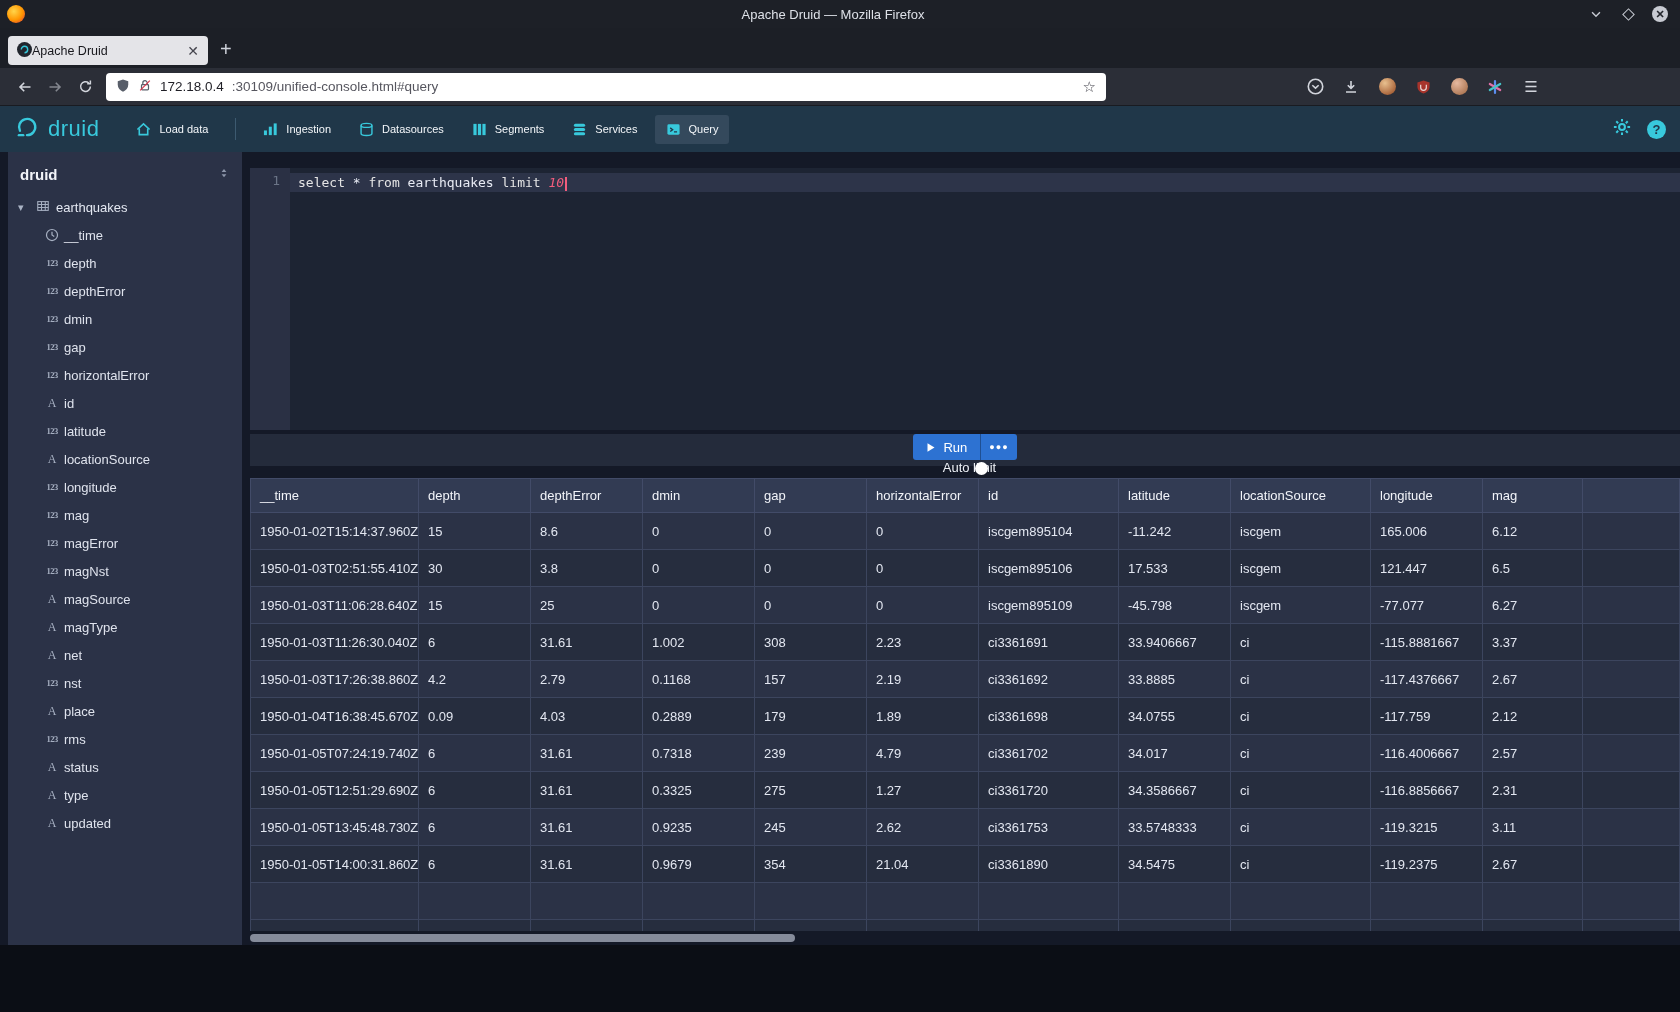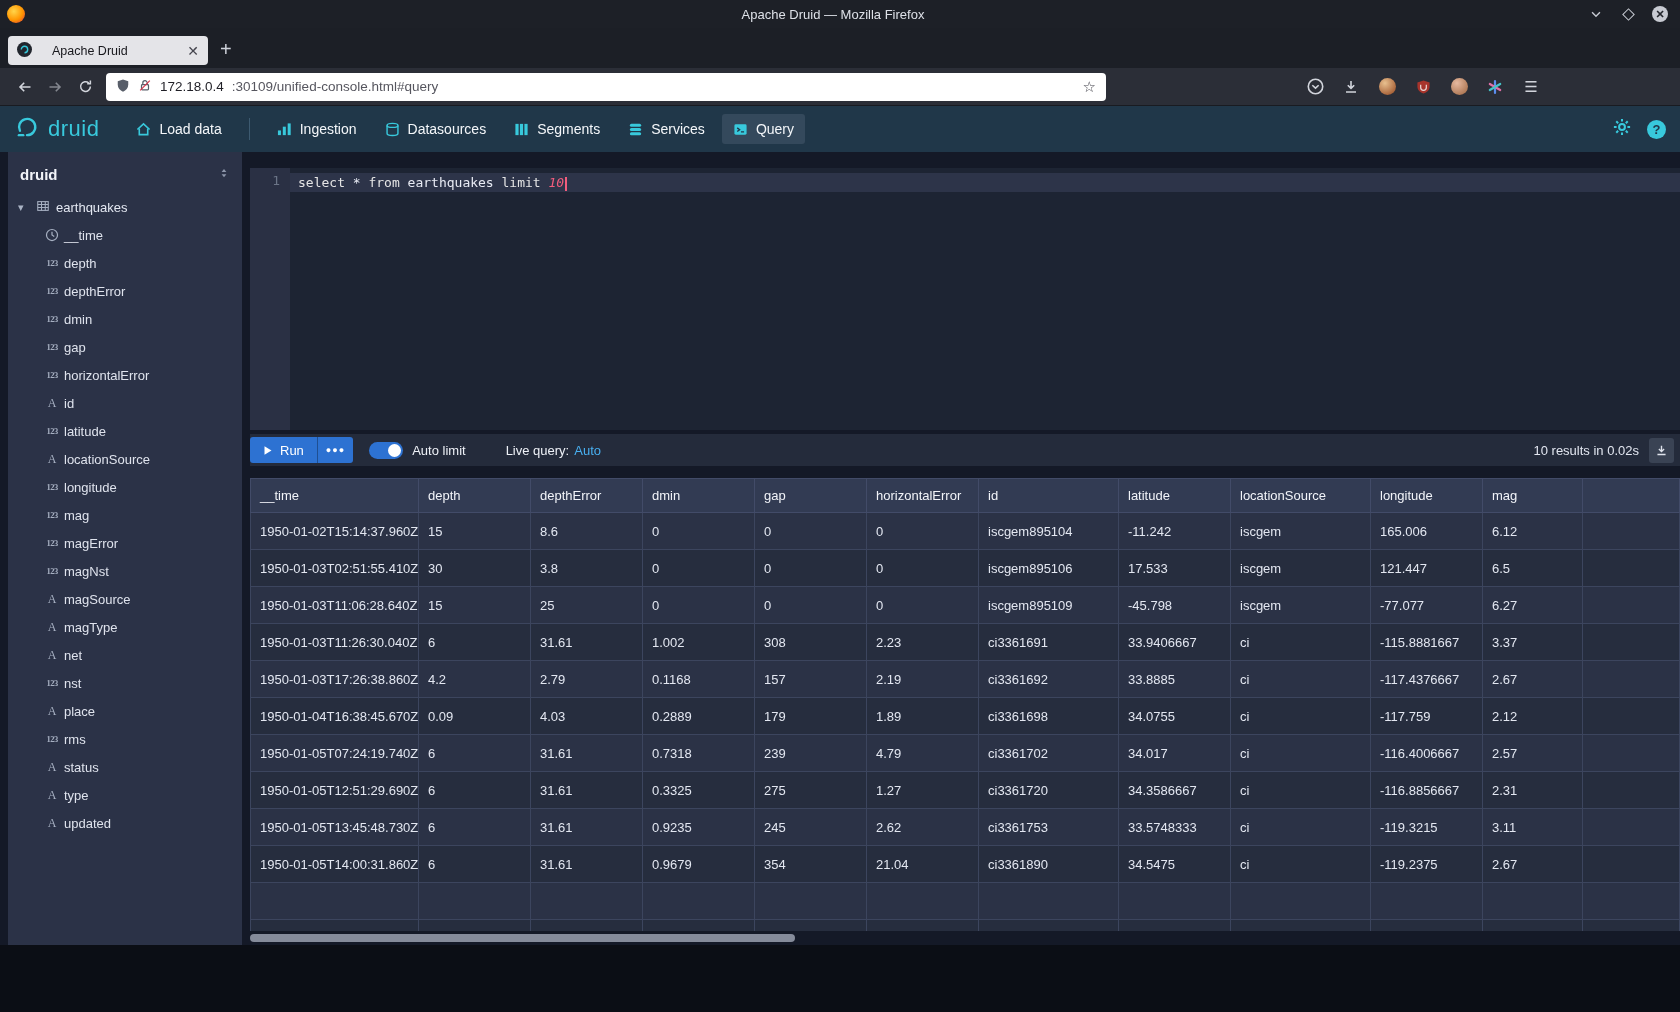--- a/index.html
+++ b/index.html
@@ -16,21 +16,21 @@
   
   .titlebar{height:28px;background:var(--ff-titlebar);display:flex;align-items:center;position:relative;color:#dde0e7;font-size:13px;}
   .ff-logo{width:18px;height:18px;margin-left:7px;border-radius:50%;background:radial-gradient(circle at 38% 35%,#ffd54a,#ff9500 55%,#e8572a 82%);z-index:2;}
   .tb-title{position:absolute;left:0;right:14px;text-align:center;}
   .win-controls{margin-left:auto;display:flex;align-items:center;gap:16px;margin-right:12px;z-index:2;}
   .wc{display:inline-flex;align-items:center;justify-content:center;width:16px;height:16px;}
   .wc-close{width:16px;height:16px;border-radius:50%;background:#c7cad2;color:#23262d;font-size:11px;line-height:16px;text-align:center;font-weight:bold;}
   .wc-max{width:9px;height:9px;border:1.4px solid #c7cad2;transform:rotate(45deg);}
 
   .tabbar{height:40px;background:var(--ff-tabbar);display:flex;align-items:flex-end;padding:0 8px;}
-  .tab{width:200px;height:29px;margin-bottom:3px;background:#e4e4e8;border-radius:4px;display:flex;align-items:center;padding:0 9px;color:#17171c;font-size:12.5px;gap:20px;}
+  .tab{width:200px;height:29px;margin-bottom:3px;background:#e4e4e8;border-radius:4px;display:flex;align-items:center;padding:0 9px;color:#17171c;font-size:12.5px;gap:0;}
   .tab-label{white-space:nowrap;overflow:hidden;flex:1;}
   .tab-close{color:#45454e;font-size:14px;}
   .newtab{color:#cfd3db;font-size:20px;margin:0 0 9px 12px;line-height:1;}
 
   .navbar{height:38px;background:var(--ff-toolbar);display:flex;align-items:center;padding:0 10px;border-bottom:1px solid #191b21;}
   .nav-btn{width:30px;height:28px;display:inline-flex;align-items:center;justify-content:center;}
   .urlbar{width:1000px;height:28px;margin-left:6px;background:#ffffff;border-radius:4px;display:flex;align-items:center;padding:0 10px;gap:8px;font-size:13.5px;}
   .url-host{color:#1f1f26;}
   .url-rest{color:#56565f;flex:1;white-space:nowrap;overflow:hidden;}
   .url-star{color:#45454e;font-size:15px;}
@@ -38,21 +38,21 @@
   .tbi{width:22px;height:22px;display:inline-flex;align-items:center;justify-content:center;}
   .circ-avatar1{width:17px;height:17px;border-radius:50%;background:radial-gradient(circle at 35% 30%,#e8c08f,#a9643a 75%);}
   .circ-avatar2{width:17px;height:17px;border-radius:50%;background:radial-gradient(circle at 35% 30%,#e6b9a0,#b07a57 75%);}
   .menu-ic{color:#d2d5dc;font-size:15px;}
 
   
   .druid-header{height:46px;background:var(--druid-header);display:flex;align-items:center;padding:0 14px;color:#f4f7fa;}
   .brand{display:flex;align-items:center;gap:8px;margin-right:26px;}
   .brand-name{color:var(--cyan);font-size:22px;letter-spacing:.5px;}
   .hnav{display:flex;align-items:center;gap:6px;}
-  .hnav-item{display:flex;align-items:center;gap:8px;padding:7px 11px;border-radius:3px;font-size:14px;color:#f4f7fa;}
+  .hnav-item{display:flex;align-items:center;gap:8px;padding:7px 11px;border-radius:3px;font-size:11px;color:#f4f7fa;}
   .hnav-item.active{background:#34495c;}
   .hnav-ic{display:inline-flex;align-items:center;}
   .hnav-div{width:1px;height:22px;background:#3d5a70;margin:0 10px;}
   .header-right{margin-left:auto;display:flex;align-items:center;gap:16px;}
   .help-circle{width:19px;height:19px;border-radius:50%;background:var(--cyan);color:#203749;font-weight:bold;font-size:13px;display:inline-flex;align-items:center;justify-content:center;}
 
   
   .content{display:flex;height:793px;background:var(--content-bg);}
   .sidebar{width:235px;margin-left:8px;background:var(--sidebar);display:flex;flex-direction:column;overflow:hidden;}
   .sidebar-header{display:flex;align-items:center;justify-content:space-between;padding:14px 12px 10px 12px;font-size:15px;font-weight:bold;color:#f2f4f9;}
@@ -66,21 +66,21 @@
   .main{flex:1;margin-left:8px;display:flex;flex-direction:column;}
   .editor{display:flex;height:262px;margin-top:16px;background:var(--editor);font-family:"DejaVu Sans Mono",monospace;font-size:13px;}
   .gutter{width:40px;background:var(--gutter);color:#6b7487;text-align:right;padding:5px 10px 0 0;}
   .code-area{flex:1;padding-top:5px;}
   .code-line{height:19px;line-height:19px;padding-left:8px;background:var(--activeline);white-space:pre;}
   .tok-keyword{color:#e5e5e5;}
   .tok-plain{color:#e8ebf4;}
   .tok-number{color:#f25d7d;font-style:italic;}
   .caret{display:inline-block;width:2px;height:14px;background:#f25d7d;vertical-align:middle;margin-left:1px;}
 
-  .runbar{height:32px;margin-top:4px;background:var(--runbar);display:flex;align-items:center;padding-right:6px;}
+  .runbar{height:32px;margin-top:4px;background:var(--runbar);display:flex;align-items:center;flex-direction:column;}
   .btn-group{display:flex;}
   .run-btn{height:26px;background:var(--blue);color:#fff;font-size:13px;display:inline-flex;align-items:center;gap:7px;padding:0 13px;border-radius:3px 0 0 3px;}
   .more-btn{height:26px;background:var(--blue);border-left:1px solid rgba(0,0,0,.3);border-radius:0 3px 3px 0;display:inline-flex;align-items:center;padding:0 8px;color:#fff;font-size:9px;letter-spacing:1px;}
   .switch{width:34px;height:17px;border-radius:9px;background:var(--blue);position:relative;margin-left:16px;}
   .switch .knob{position:absolute;right:2px;top:2px;width:13px;height:13px;border-radius:50%;background:#fff;}
   .rb-label{color:#eef1f7;font-size:13px;margin-left:9px;}
   .live{margin-left:40px;color:#eef1f7;font-size:13px;}
   .live .val{color:var(--link);margin-left:5px;}
   .rb-right{margin-left:auto;display:flex;align-items:center;gap:10px;color:#e2e6f0;font-size:13px;}
   .dl-btn{width:25px;height:25px;border-radius:3px;background:#3a4354;display:inline-flex;align-items:center;justify-content:center;}

